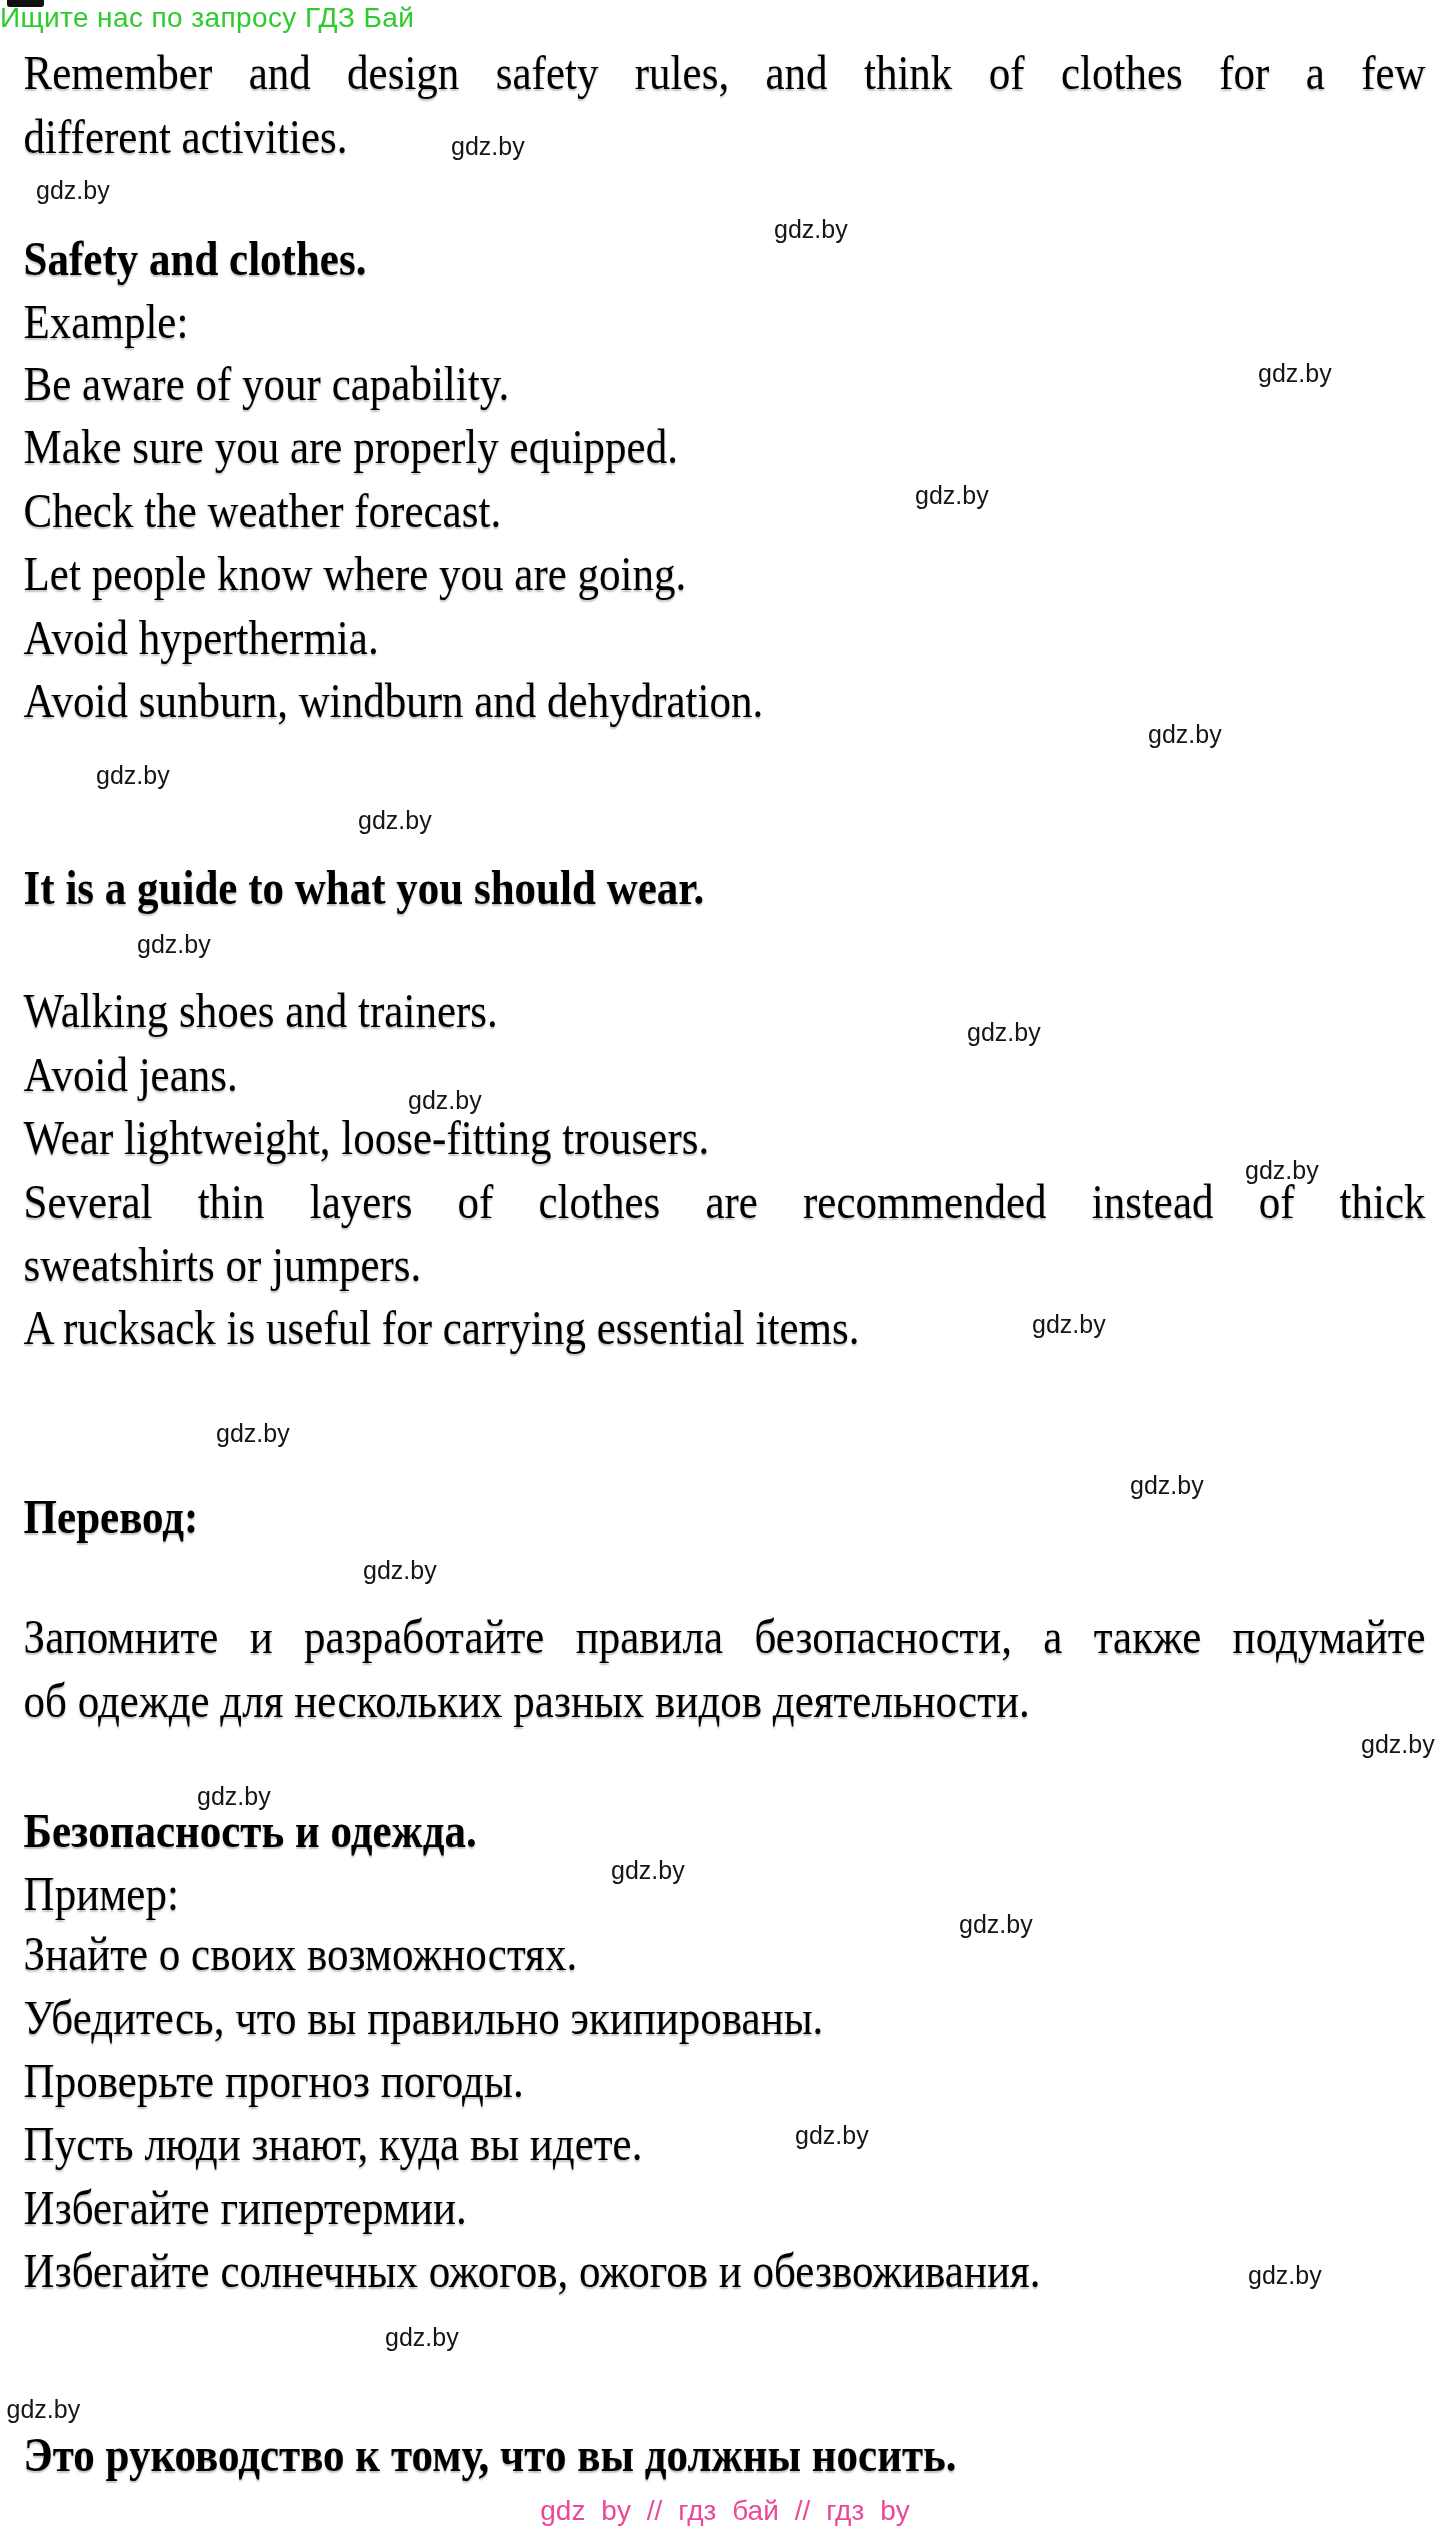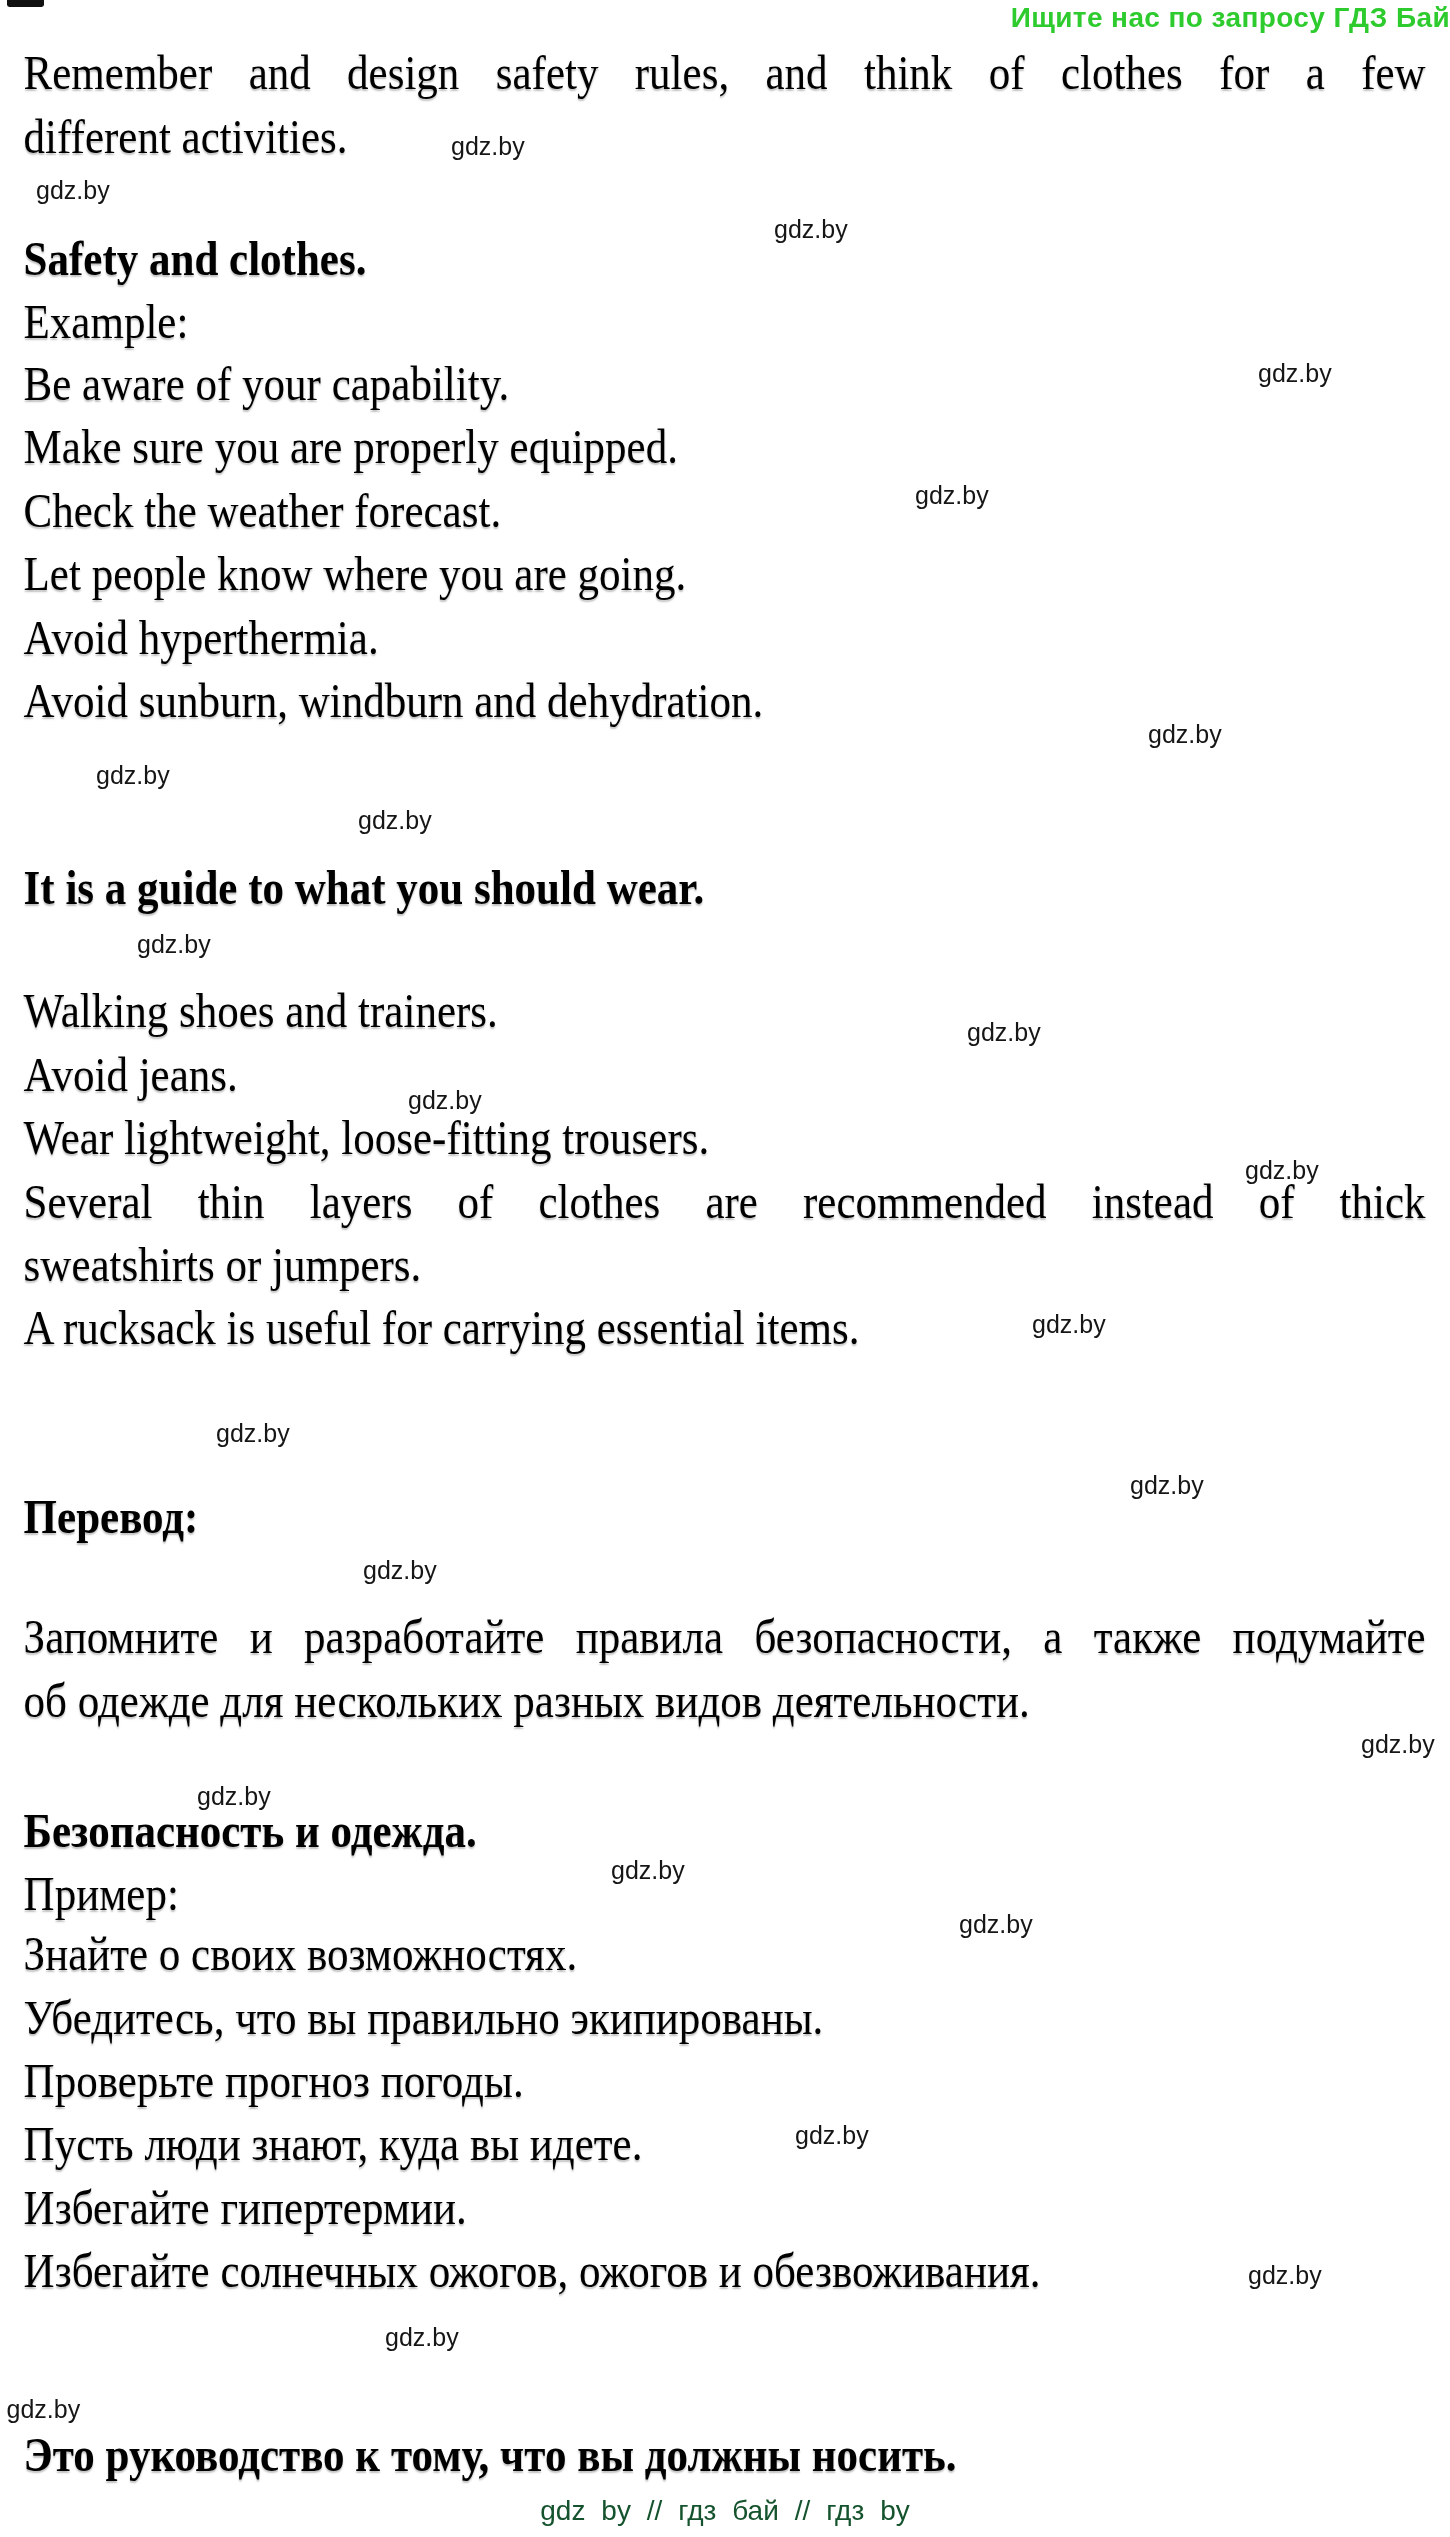--- a/index.html
+++ b/index.html
@@ -9,24 +9,24 @@
     height: 2538px;
     background: #ffffff;
     overflow: hidden;
     font-family: "Liberation Serif", serif;
   }
   
   .promo-top {
     position: absolute;
     top: 1.6px; left: 0;
     width: 100%;
-    text-align: right;
+    text-align: left;
     font-family: "Liberation Sans", sans-serif;
     font-size: 28px;
-    font-weight: bold;
+    font-weight: normal;
     letter-spacing: 0.4px;
     color: #2ecb2e;
   }
   
   .promo-bottom {
     position: absolute;
     top: 2495px; left: 0;
     width: 100%;
     text-align: center;
     font-family: "Liberation Sans", sans-serif;
@@ -138,16 +138,16 @@
       <span class="wm" style="left: 1361px; top: 1730px; color: rgb(22, 22, 22);">gdz.by</span>
       <span class="wm" style="left: 197px; top: 1782px; color: rgb(22, 22, 22);">gdz.by</span>
       <span class="wm" style="left: 611px; top: 1856px; color: rgb(22, 22, 22);">gdz.by</span>
       <span class="wm" style="left: 959px; top: 1910px; color: rgb(22, 22, 22);">gdz.by</span>
       <span class="wm" style="left: 795px; top: 2121px; color: rgb(22, 22, 22);">gdz.by</span>
       <span class="wm" style="left: 1248px; top: 2261px; color: rgb(22, 22, 22);">gdz.by</span>
       <span class="wm" style="left: 385px; top: 2323px; color: rgb(22, 22, 22);">gdz.by</span>
       <span class="wm" style="left: 6.5px; top: 2395px; color: rgb(22, 22, 22);">gdz.by</span>
     </div>
 
-  <div class="promo-bottom" style="color: #14532d;">gdz by // гдз бай // гдз by</div>
+  <div class="promo-bottom" style="color: #ec4899;">gdz by // гдз бай // гдз by</div>
 
 </div>
 
 
 </body></html>

